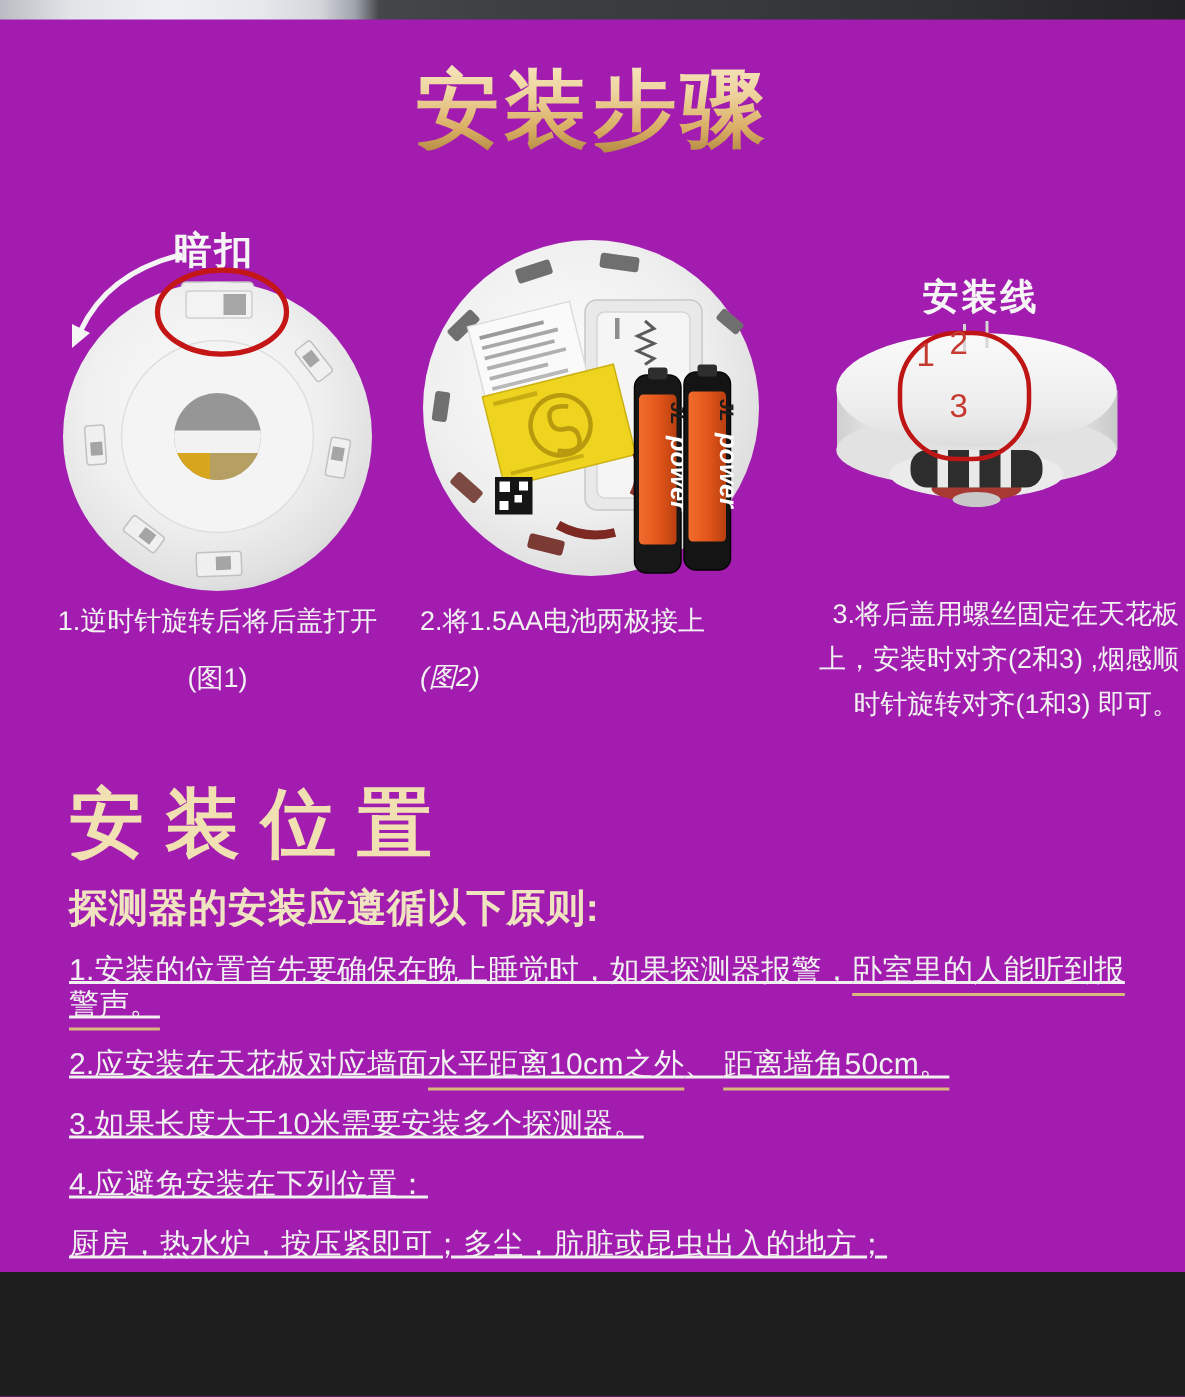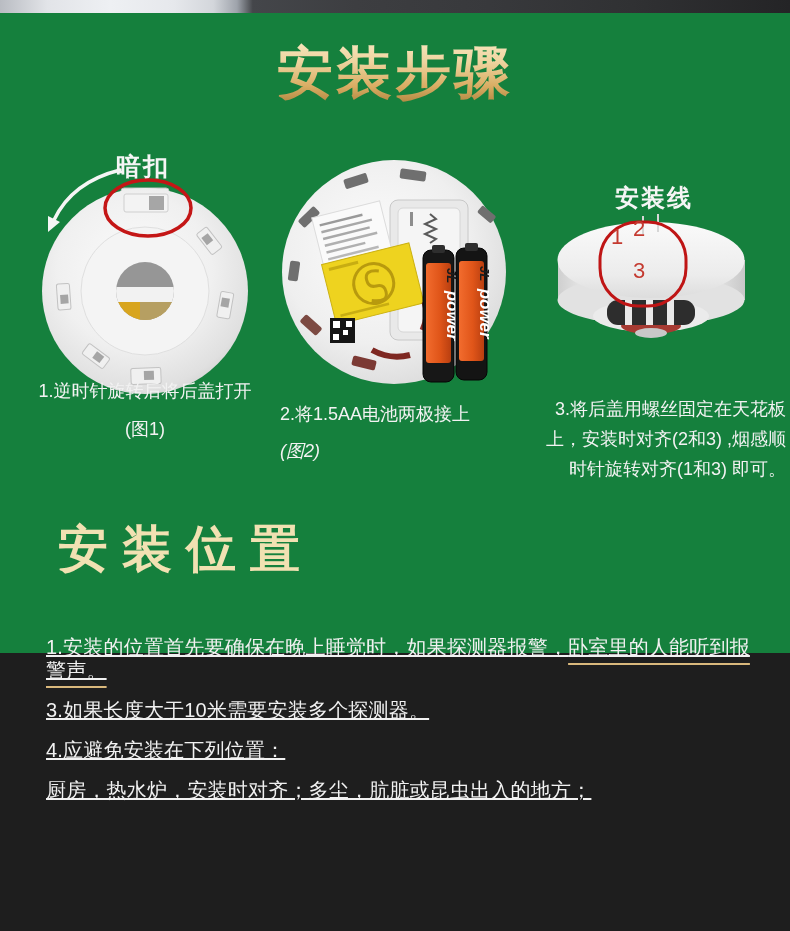--- a/index.html
+++ b/index.html
@@ -2,21 +2,21 @@
 <html><head>
 <meta charset="utf-8">
 <style>
   html,body{margin:0;padding:0;}
   body{
     width:790px;height:931px;
     background:#1e1e1e;
     font-family:"Liberation Sans","DejaVu Sans",sans-serif;
     overflow:hidden;position:relative;
   }
-  .page{position:absolute;inset:0;width:790px;height:653px;background:#15803d;}
+  .page{position:absolute;inset:0;width:790px;height:848px;background:#a21caf;}
 
   
   .top-strip{
     position:absolute;left:0;top:0;width:790px;height:13px;
     background:linear-gradient(90deg,
       #b9bcc2 0%, #e2e4e8 6%, #eef0f3 14%, #e6e8ec 22%,
       #d3d6db 27%, #9ea3ab 30%, #44464a 32%,
       #3d3e41 45%, #38393c 62%, #303133 80%, #242426 100%);
   }
 
@@ -27,28 +27,28 @@
     background:linear-gradient(180deg,#f8e7c0 4%,#eed49f 34%,#d9ad63 66%,#9d7531 100%);
     -webkit-background-clip:text;background-clip:text;color:transparent;
   }
 
   .fig-label{
     position:absolute;color:#f5f5f5;font-size:25px;font-weight:bold;letter-spacing:2px;
   }
   .fig-svg{position:absolute;}
 
   .caption{position:absolute;color:#f2f2f2;font-size:18px;}
-  .cap1{left:20px;top:372px;width:250px;text-align:center;line-height:38px;}
+  .cap1{left:20px;top:395px;width:250px;text-align:center;line-height:38px;}
   .cap2{left:280px;top:396px;width:250px;text-align:left;line-height:37px;}
   .cap2 .center{font-style:italic;}
   .cap3{left:530px;top:394px;width:256px;text-align:right;line-height:30px;}
 
   .section-heading{
     position:absolute;left:46px;top:516px;
-    font-size:50px;font-weight:bold;letter-spacing:14px;color:#f1e1b2;margin-left:12px;
+    font-size:50px;font-weight:bold;letter-spacing:14px;color:#f1e1b2;
   }
   .section-subtitle{
     position:absolute;left:46px;top:588px;
     font-size:26px;font-weight:bold;color:#efe3c0;letter-spacing:0.5px;
   }
   .principles{position:absolute;left:46px;top:636px;width:724px;}
   .principle{
     margin:0 0 17px 0;font-size:20px;line-height:23px;color:#f1f1f1;
     letter-spacing:0.2px;
     text-decoration:underline;
@@ -254,21 +254,23 @@
   </div>
 
   <div class="caption cap2">
     <div>2.将1.5AA电池两极接上</div>
     <div class="center">(图2)</div>
   </div>
 
   <div class="caption cap3">3.将后盖用螺丝固定在天花板上，安装时对齐(2和3) ,烟感顺时针旋转对齐(1和3) 即可。</div>
 
   <div class="section-heading">安装位置</div>
+  <div class="section-subtitle">探测器的安装应遵循以下原则:</div>
 
   <div class="principles">
     <p class="principle"><span>1.安装的位置首先要确保在晚上睡觉时，如果探测器报警，</span><span class="ul">卧室里的人能听到报警声。</span></p>
+    <p class="principle"><span>2.应安装在天花板对应墙面</span><span class="ul">水平距离10cm之外</span><span>、 </span><span class="ul">距离墙角50cm。</span></p>
     <p class="principle"><span>3.如果长度大于10米需要安装多个探测器。</span></p>
     <p class="principle"><span>4.应避免安装在下列位置：</span></p>
-    <p class="principle"><span>厨房，热水炉，安装时对齐；多尘，肮脏或昆虫出入的地方；</span></p>
+    <p class="principle"><span>厨房，热水炉，按压紧即可；多尘，肮脏或昆虫出入的地方；</span></p>
   </div>
 
 </div>
 
 </body></html>

